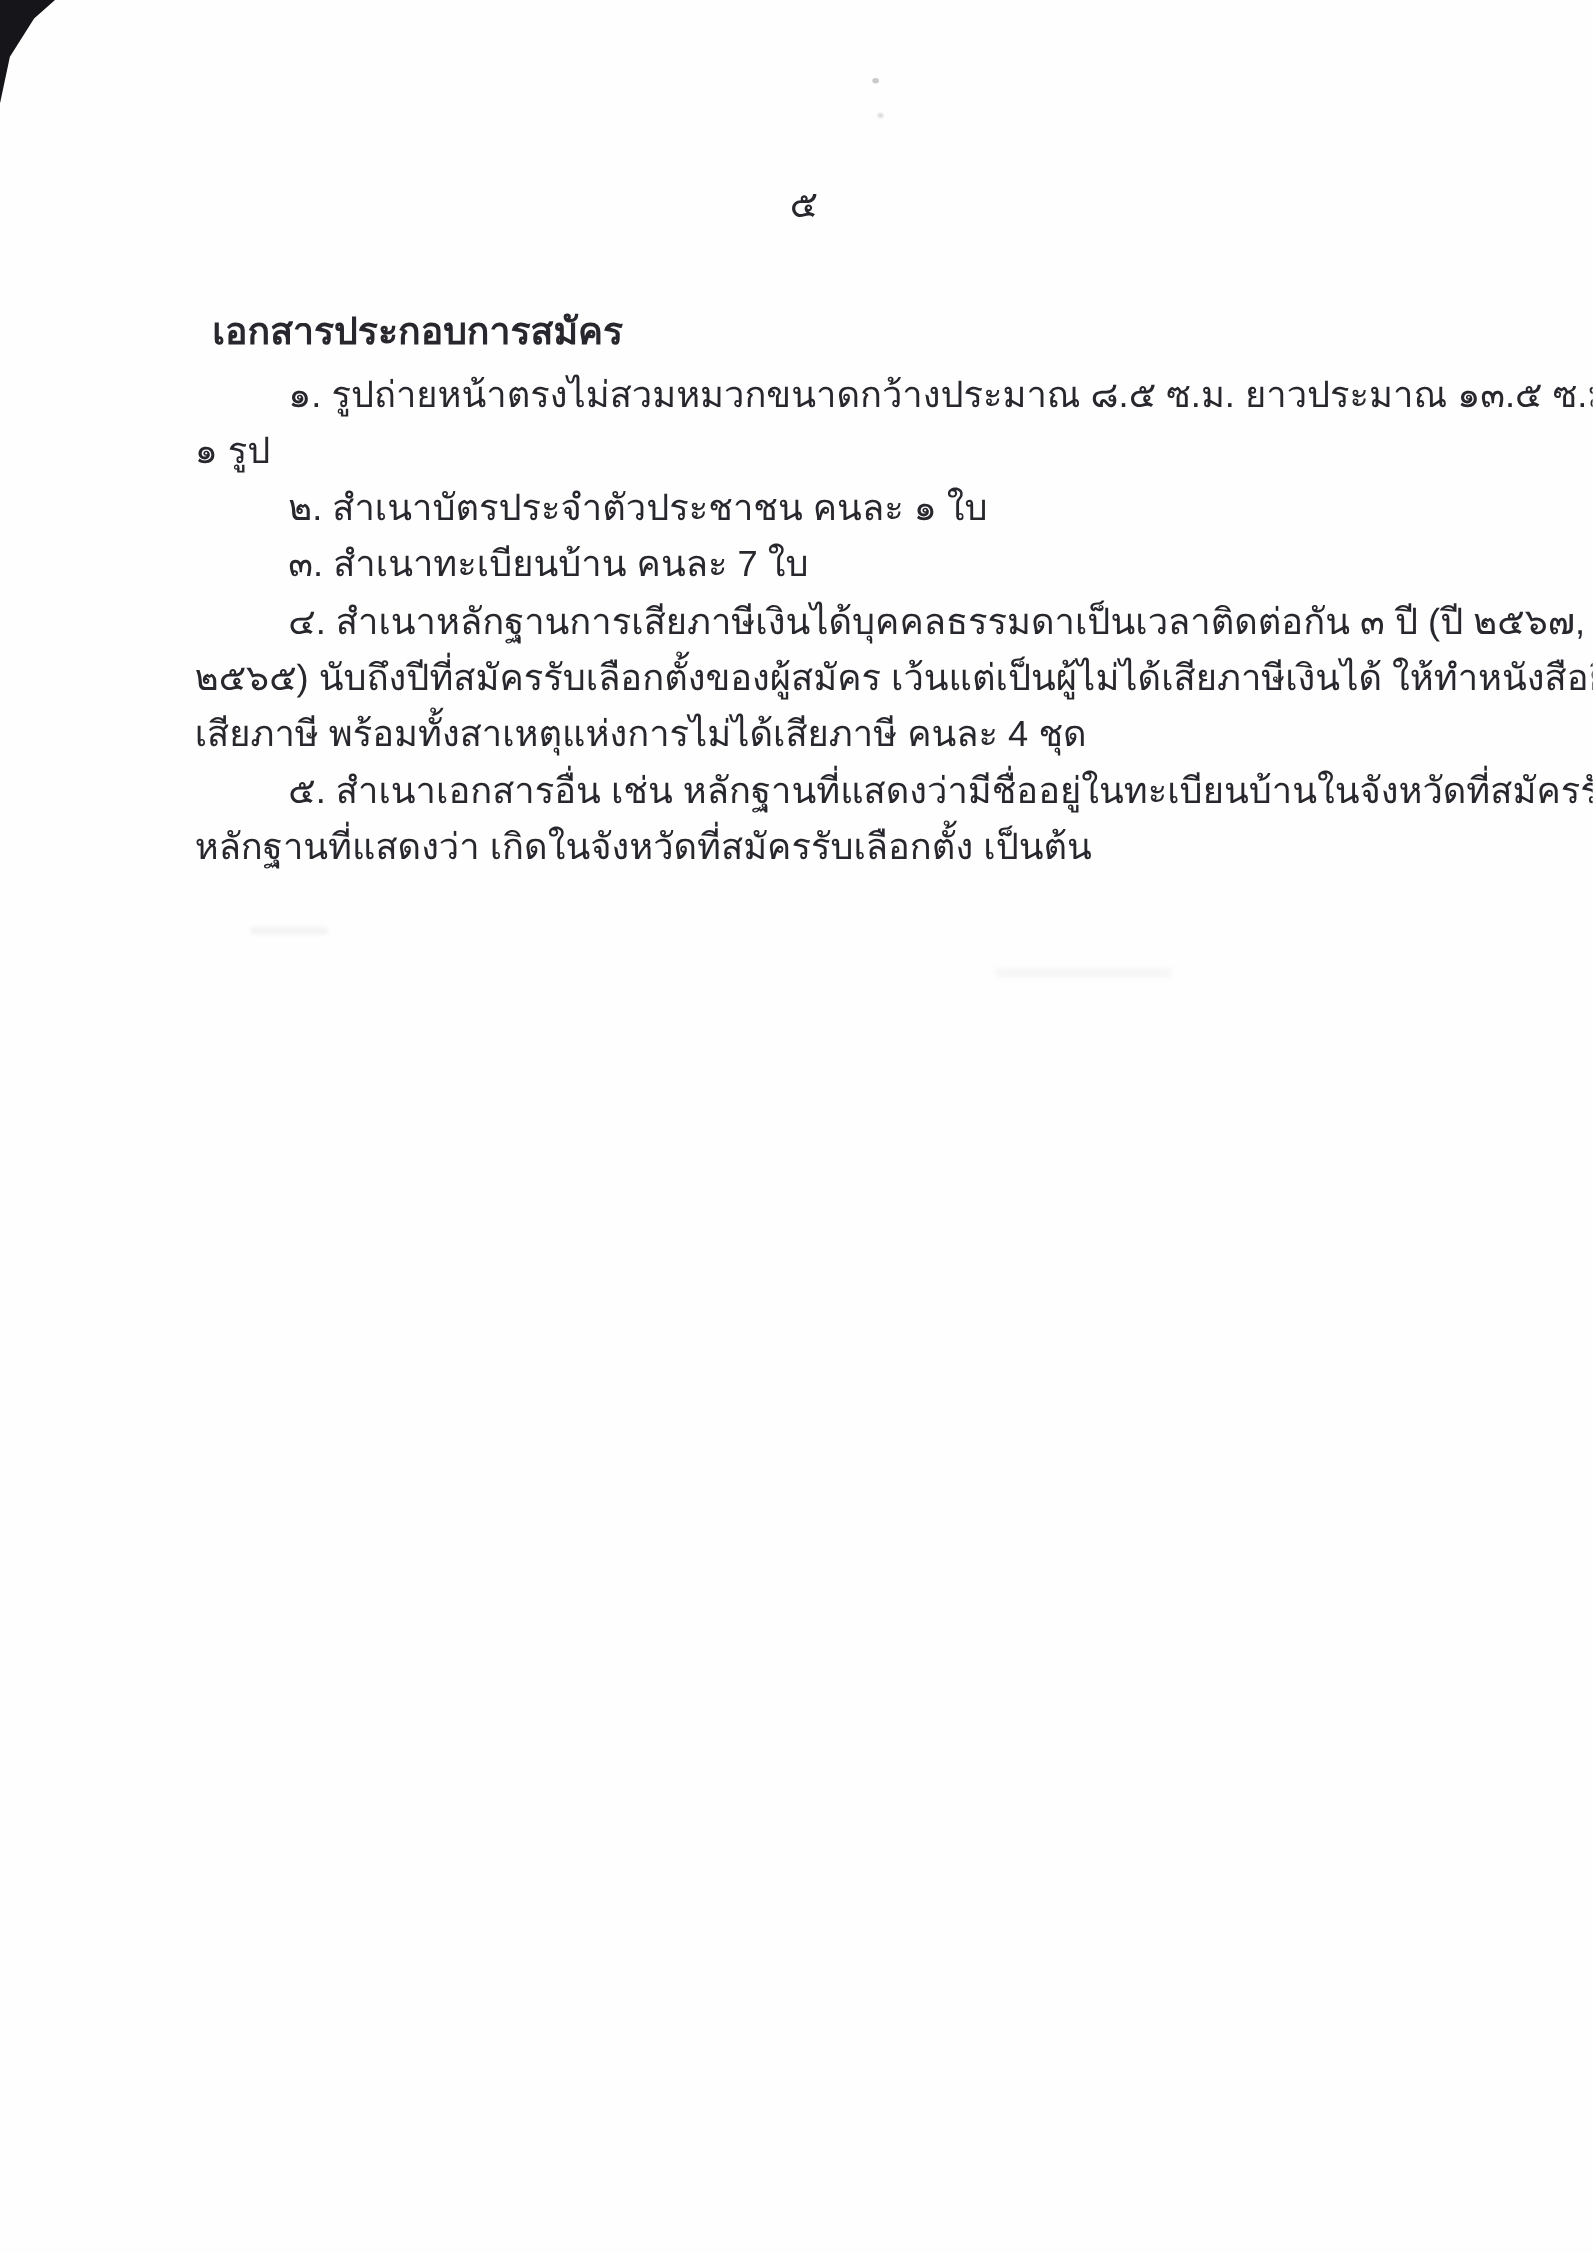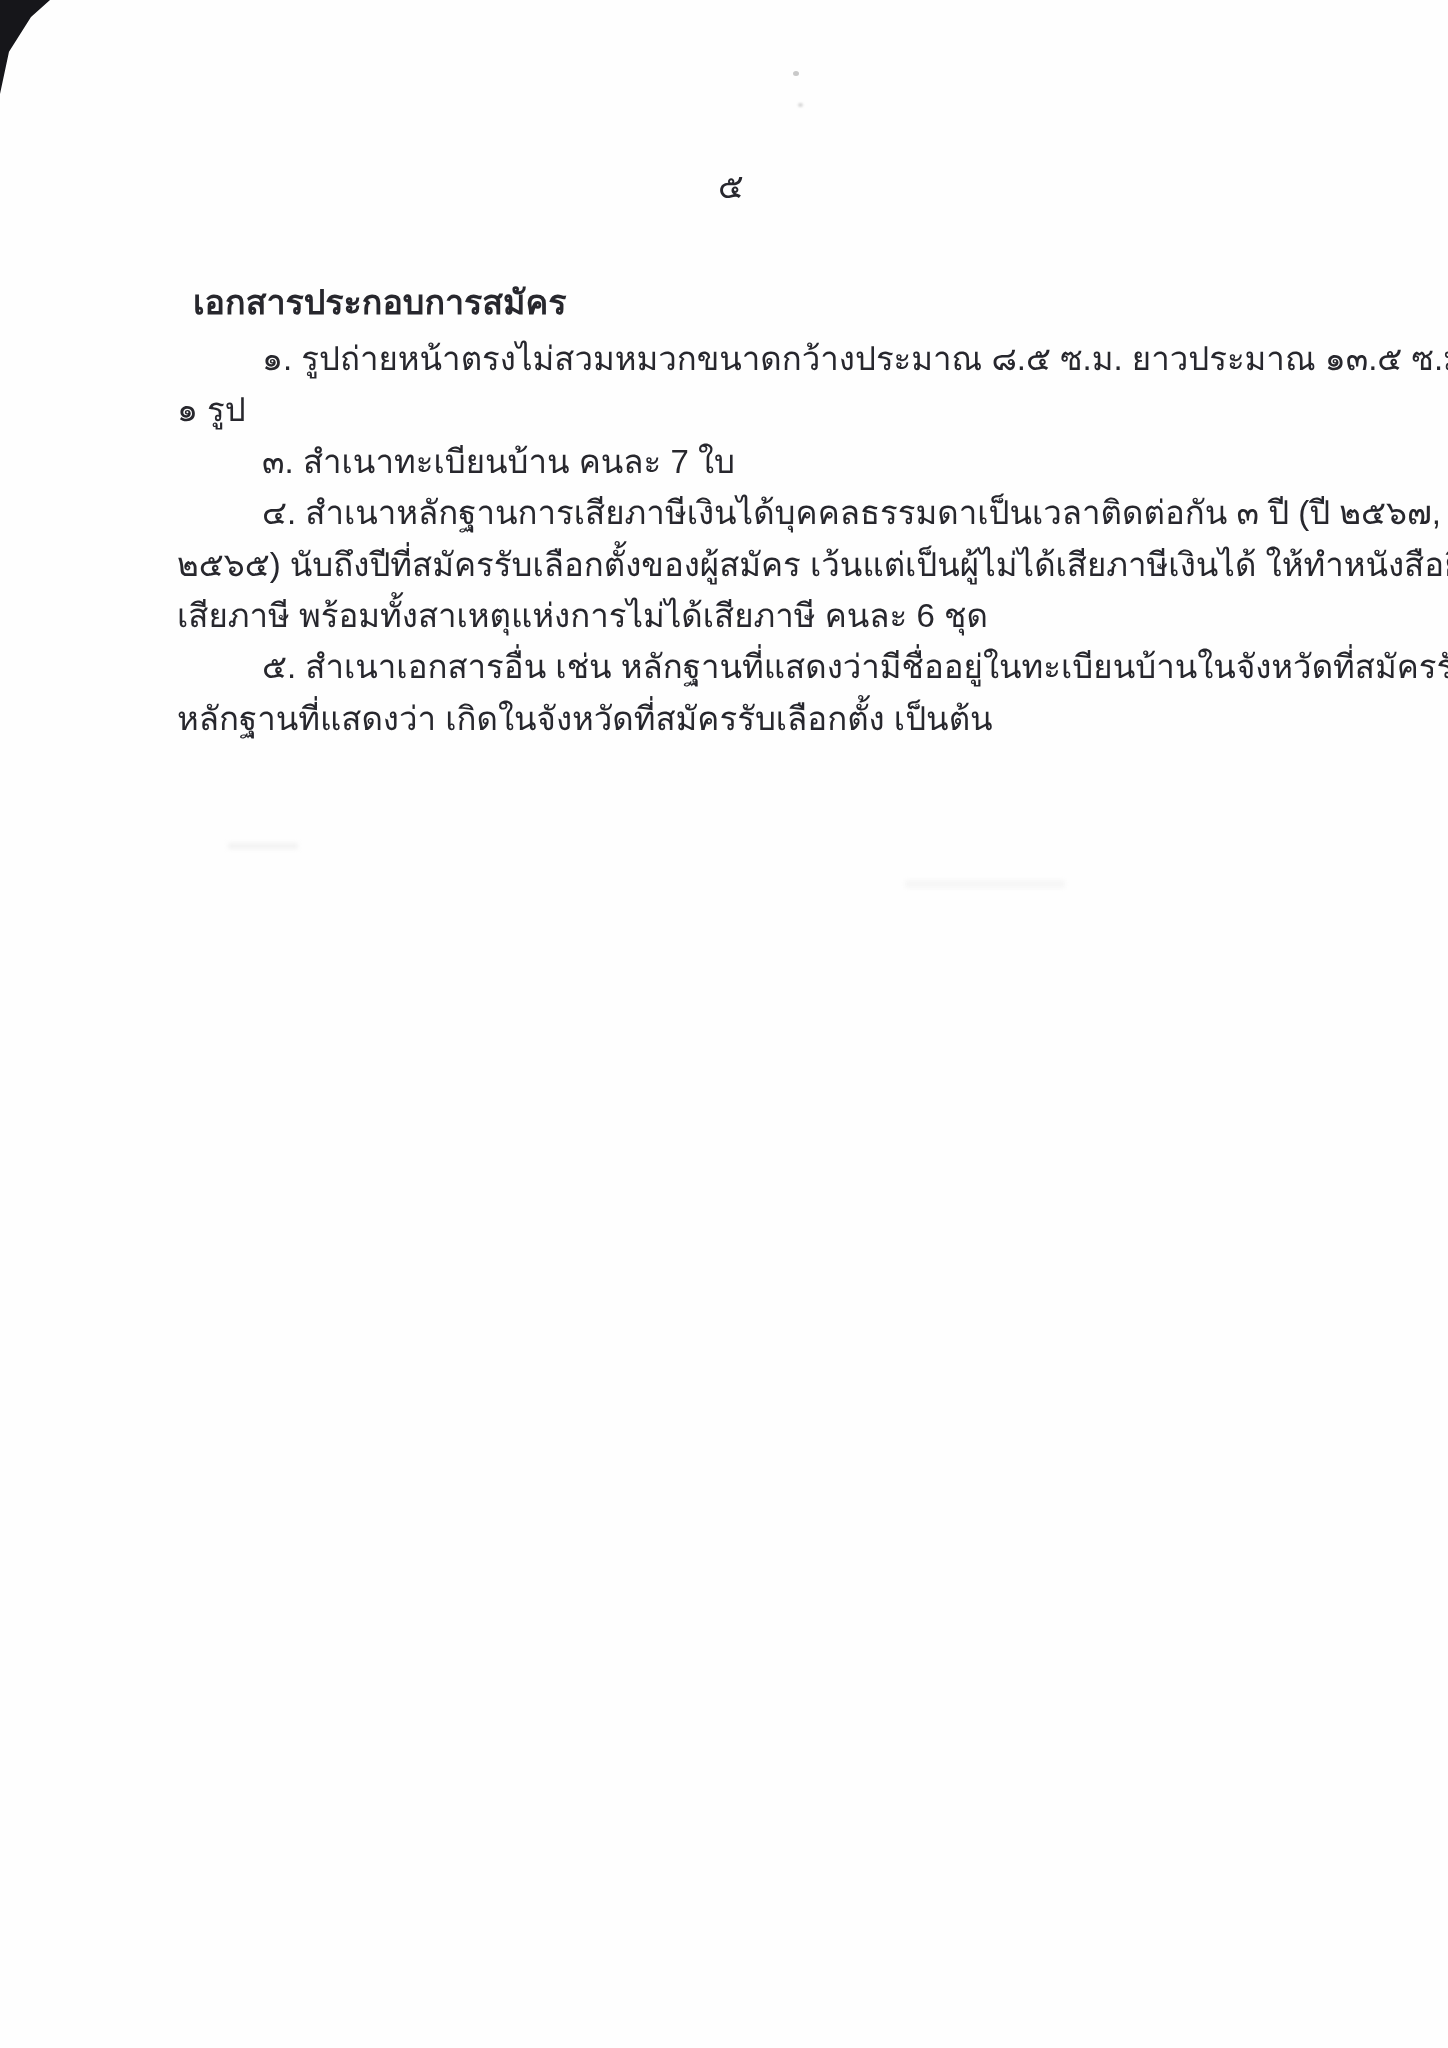--- a/index.html
+++ b/index.html
@@ -86,21 +86,22 @@
   <div class="smudge m1"></div>
   <div class="smudge m2"></div>
 
   <div class="page-number">๕</div>
 
   <h1 class="heading">เอกสารประกอบการสมัคร</h1>
 
   <div class="body-text">
     <p class="line indent">๑. รูปถ่ายหน้าตรงไม่สวมหมวกขนาดกว้างประมาณ ๘.๕ ซ.ม. ยาวประมาณ ๑๓.๕ ซ.ม. คนละ</p>
     <p class="line">๑ รูป</p>
+    <p class="line indent">๒. สำเนาบัตรประจำตัวประชาชน คนละ ๑ ใบ</p>
     <p class="line indent">๓. สำเนาทะเบียนบ้าน คนละ 7 ใบ</p>
     <p class="line indent">๔. สำเนาหลักฐานการเสียภาษีเงินได้บุคคลธรรมดาเป็นเวลาติดต่อกัน ๓ ปี  (ปี ๒๕๖๗, ๒๕๖๖,</p>
     <p class="line">๒๕๖๕) นับถึงปีที่สมัครรับเลือกตั้งของผู้สมัคร เว้นแต่เป็นผู้ไม่ได้เสียภาษีเงินได้ ให้ทำหนังสือยืนยันการไม่ได้</p>
-    <p class="line">เสียภาษี พร้อมทั้งสาเหตุแห่งการไม่ได้เสียภาษี คนละ 6 ชุด</p>
+    <p class="line">เสียภาษี พร้อมทั้งสาเหตุแห่งการไม่ได้เสียภาษี คนละ 4 ชุด</p>
     <p class="line indent">๕. สำเนาเอกสารอื่น เช่น หลักฐานที่แสดงว่ามีชื่ออยู่ในทะเบียนบ้านในจังหวัดที่สมัครรับเลือกตั้ง,</p>
     <p class="line">หลักฐานที่แสดงว่า เกิดในจังหวัดที่สมัครรับเลือกตั้ง เป็นต้น</p>
   </div>
 
 </div>
 
 </body></html>

